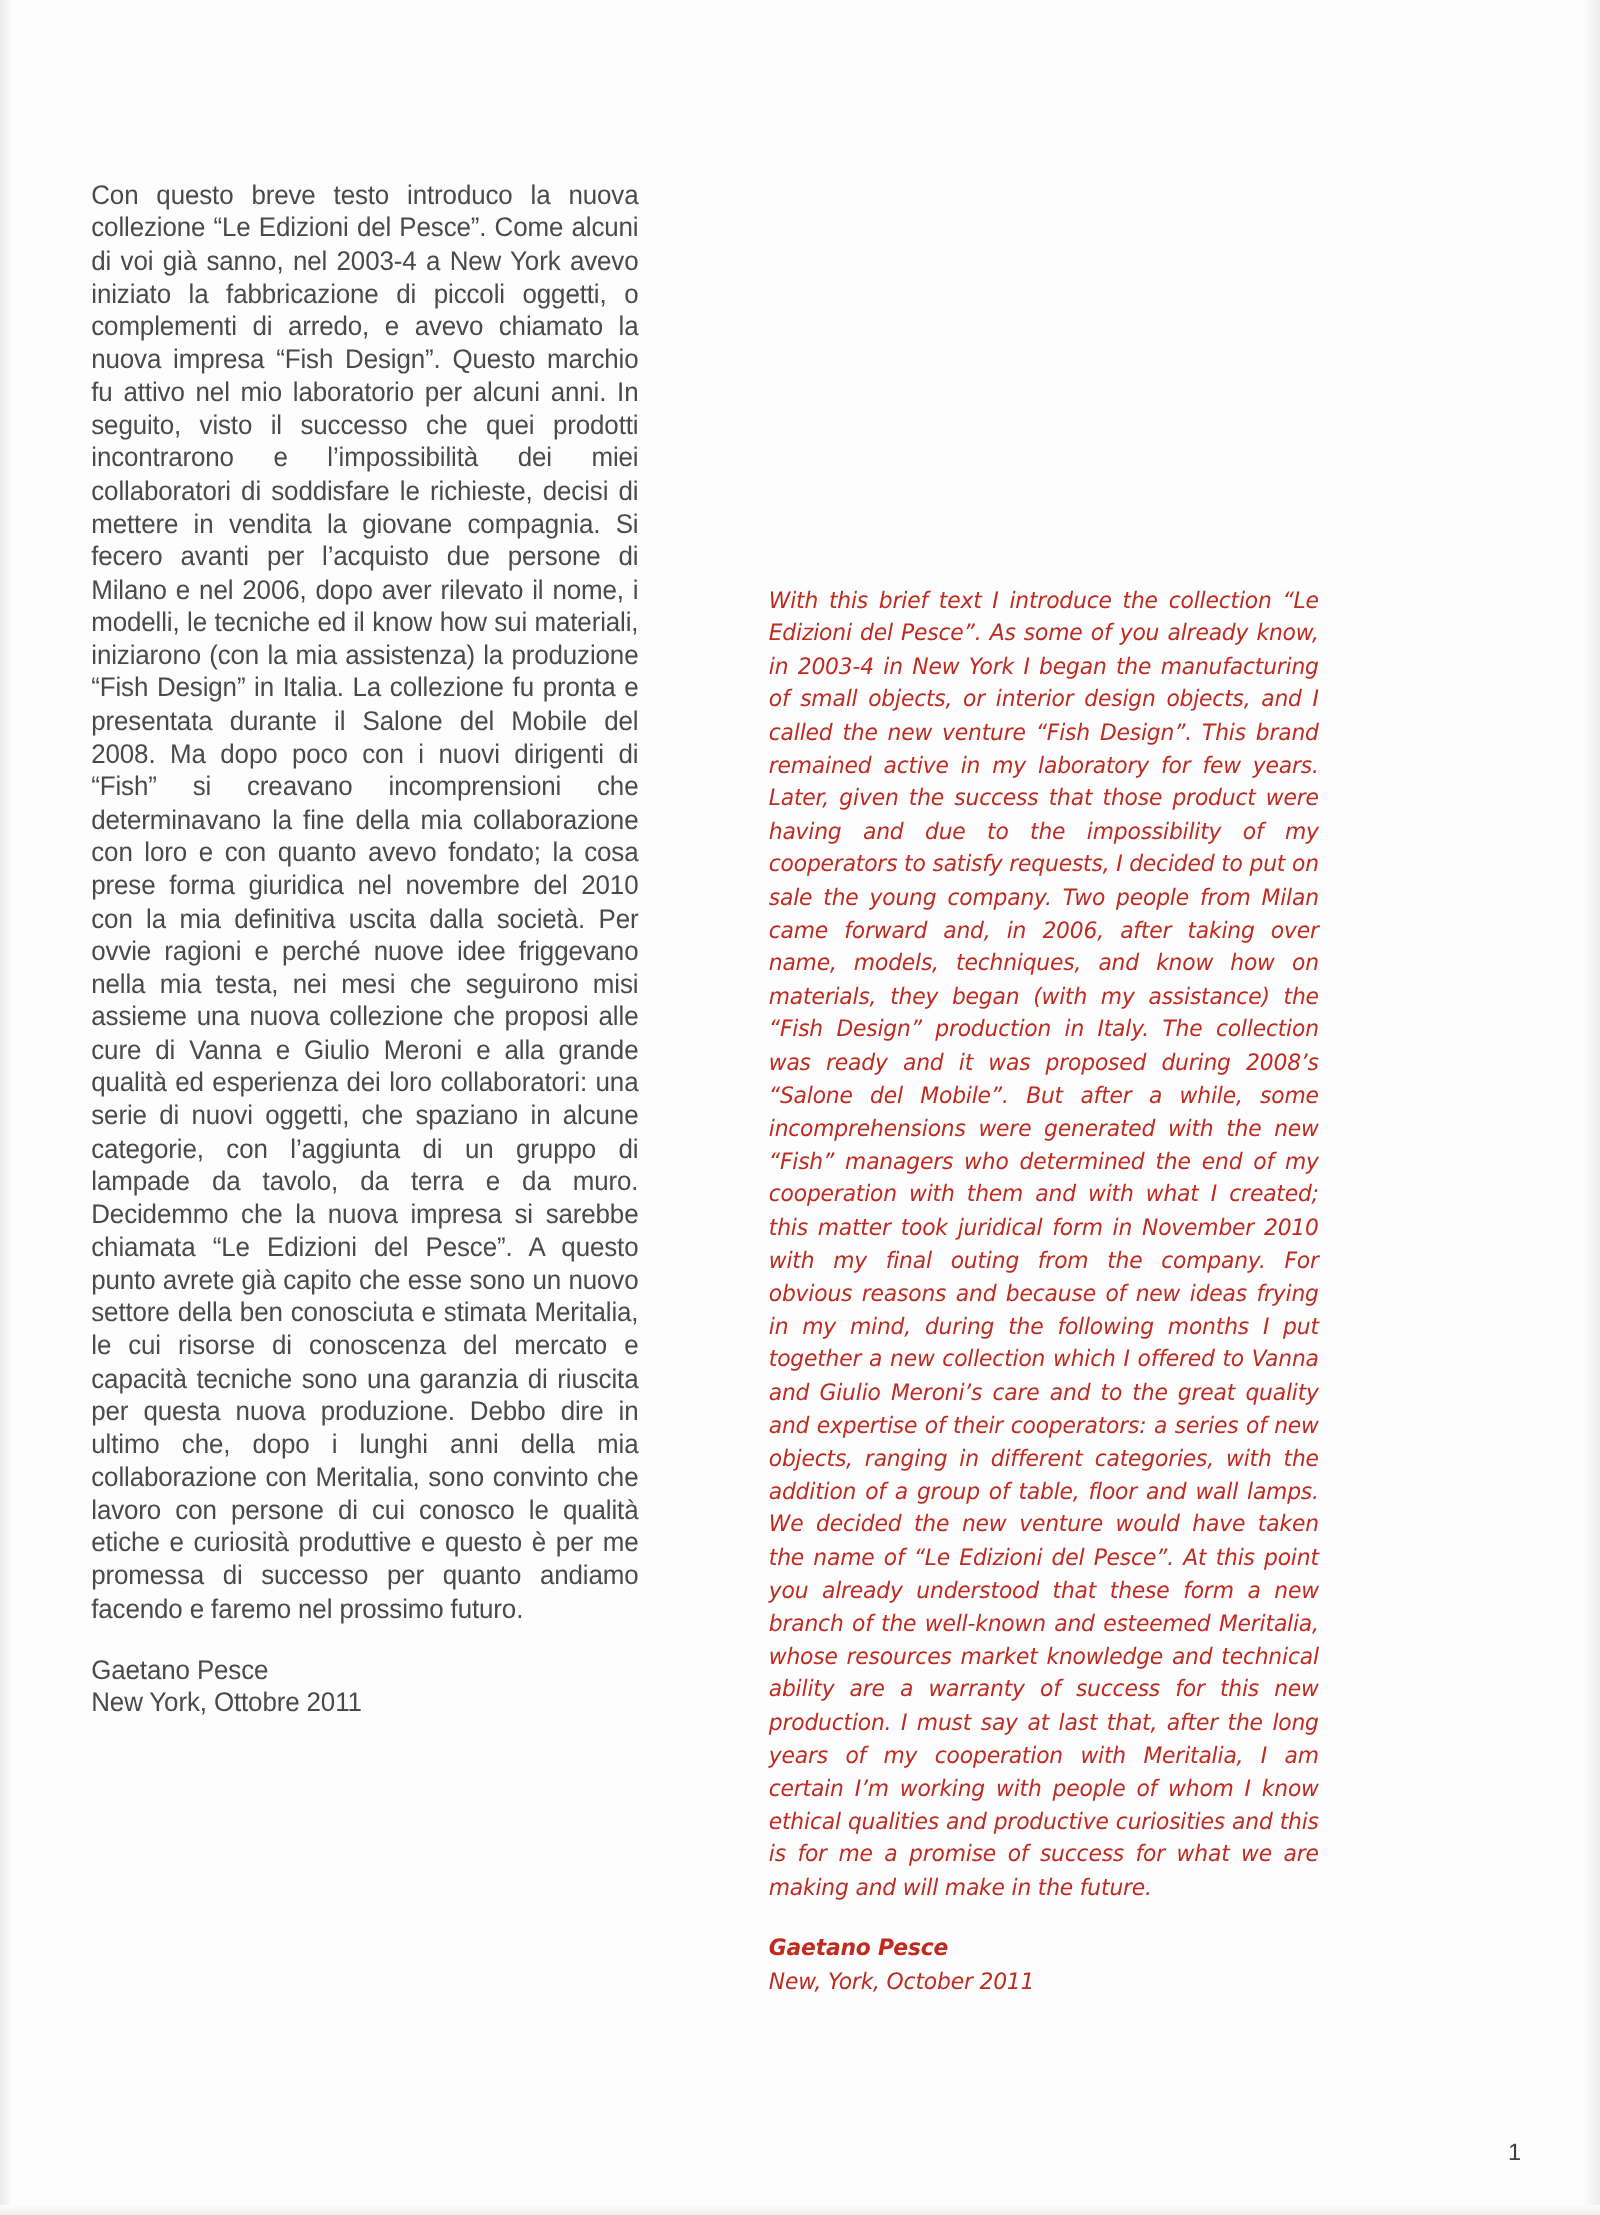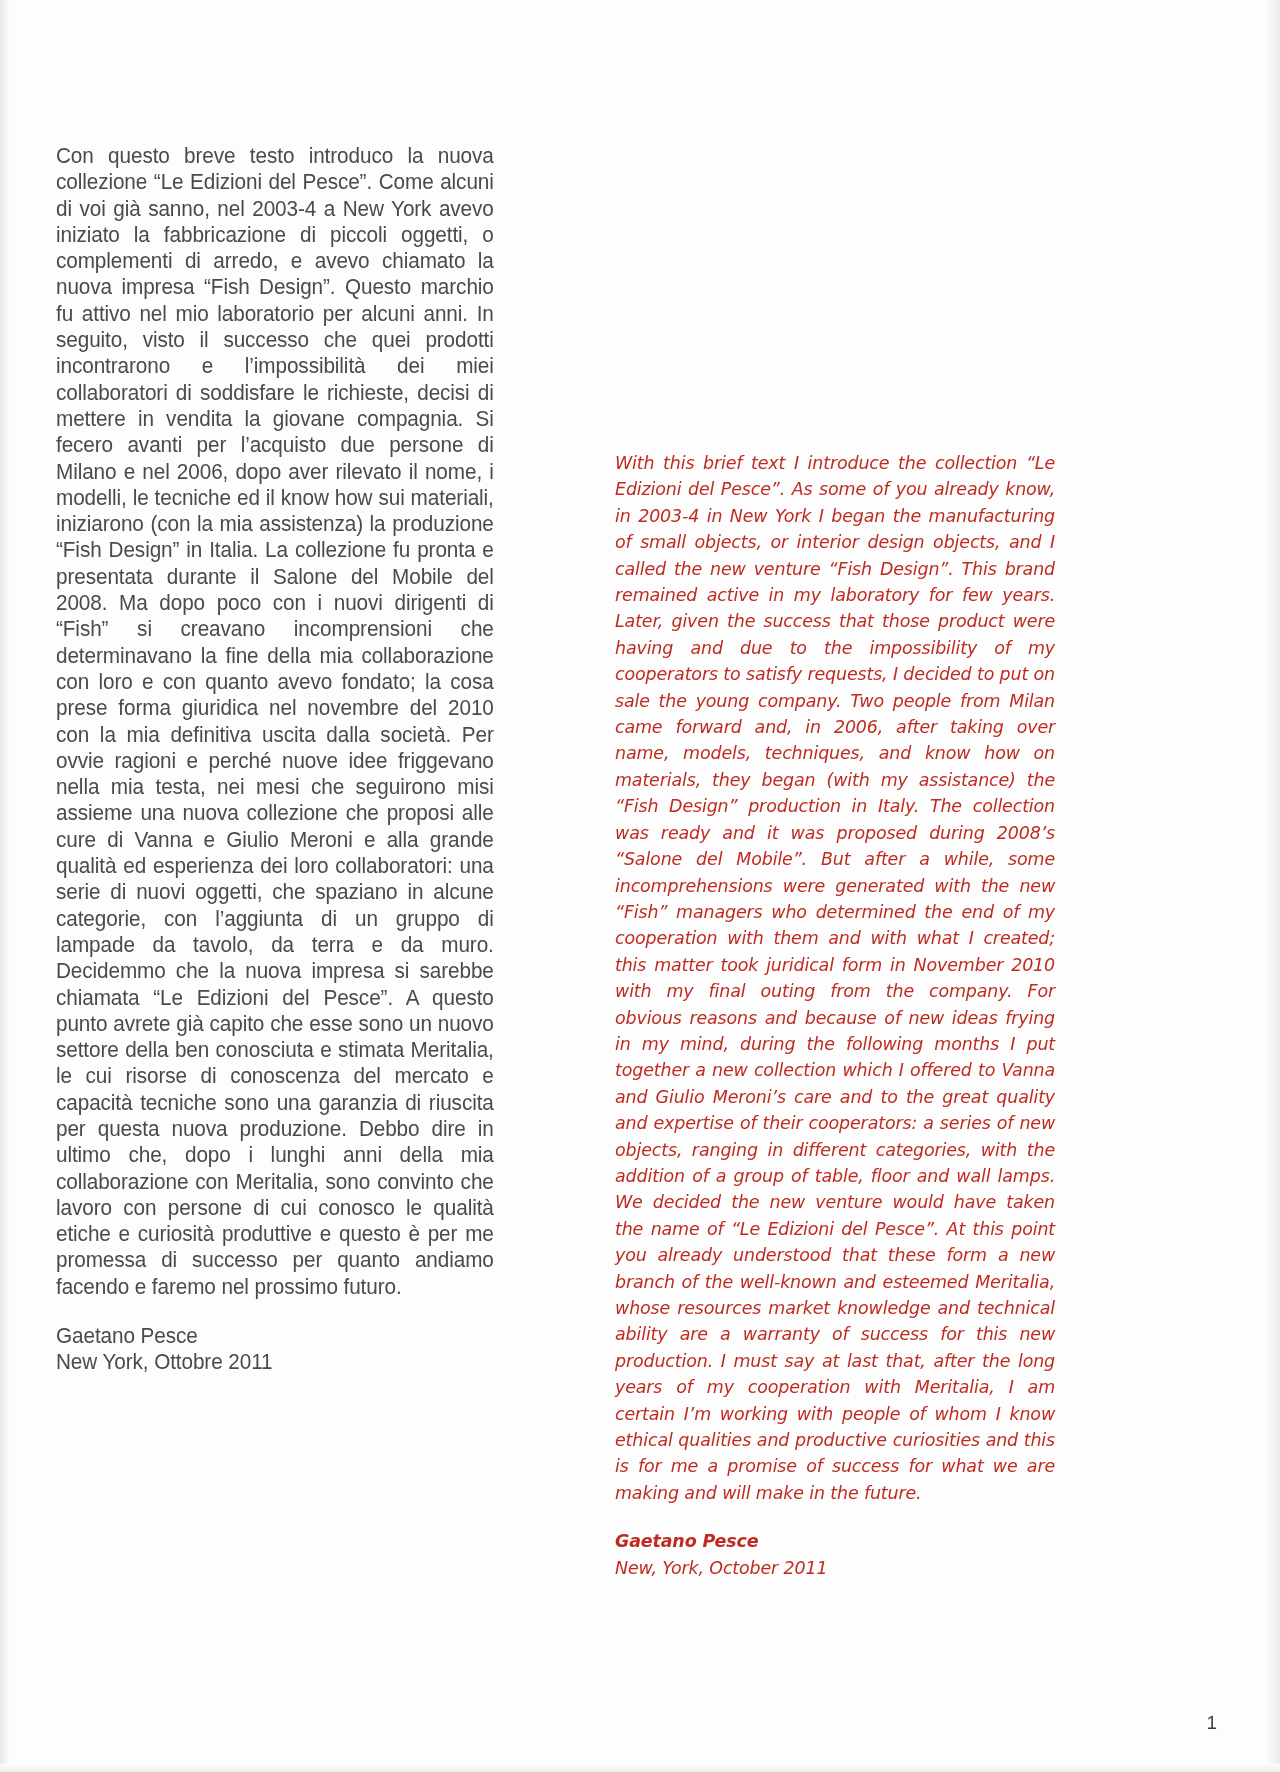--- a/index.html
+++ b/index.html
@@ -34,21 +34,21 @@
   .page-edge-bottom {
     position: absolute;
     left: 0; bottom: 0;
     width: 100%; height: 8px;
     background: linear-gradient(to top, #ededed, #fdfdfd);
   }
 
   
   .col-italian {
     position: absolute;
-    left: 56px;
+    left: 73px;
     top: 143px;
     width: 456px;
   }
   .col-italian p {
     margin: 0;
     font-family: "Liberation Sans Narrow", "Liberation Sans", sans-serif;
     font-size: 21.6px;
     line-height: 26.3px;
     color: #4a4a4a;
     text-align: justify;
@@ -63,21 +63,21 @@
     text-align: left;
   }
   .col-italian .signature .line {
     display: block;
   }
 
   
   .col-english {
     position: absolute;
     left: 615px;
-    top: 450px;
+    top: 468px;
     width: 456px;
   }
   .col-english p {
     margin: 0;
     font-family: "DejaVu Sans", sans-serif;
     font-style: italic;
     font-size: 18.1px;
     line-height: 26.4px;
     color: #bf2b20;
     text-align: justify;

